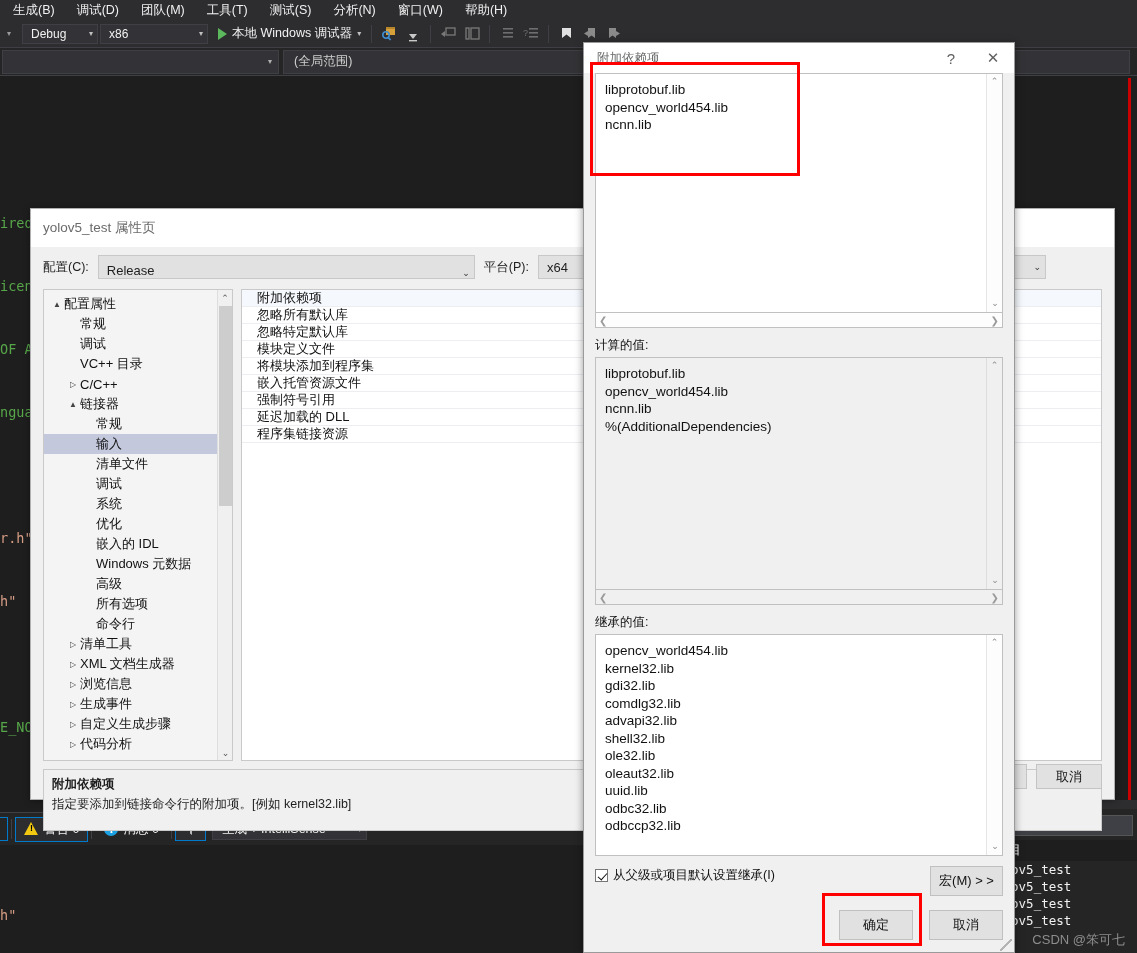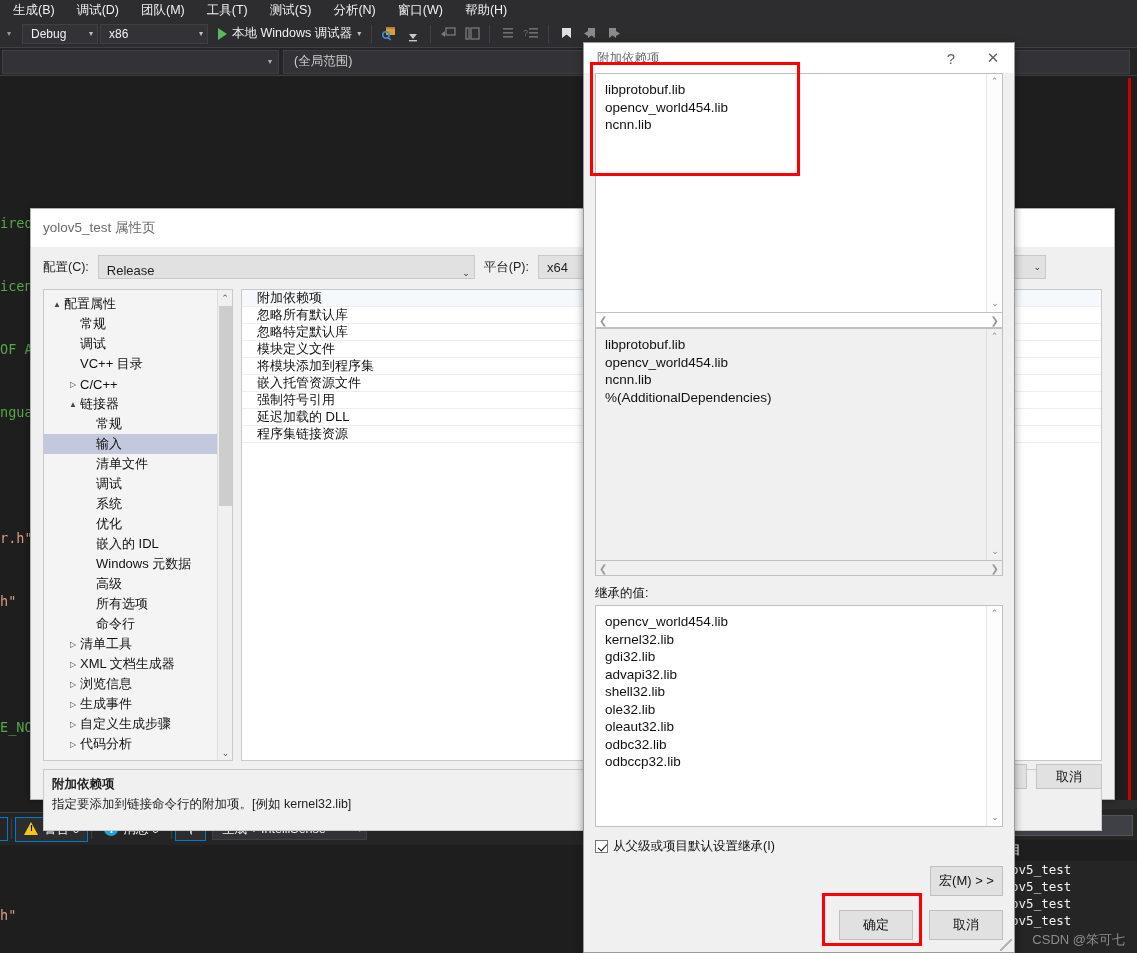--- a/index.html
+++ b/index.html
@@ -565,20 +565,21 @@
         <div class="ad-sb">
           <div class="up">⌃</div>
           <div class="dn" style="position:absolute;bottom:0;width:16px;">⌄</div>
         </div>
       </div>
       <div class="ad-hsb">
         <span>❮</span>
         <span>❯</span>
       </div>
 
+      <div class="ad-lbl">计算的值:</div>
       <div class="ad-ro" style="height:233px;">
         <div style="white-space:pre-wrap;">libprotobuf.lib
 opencv_world454.lib
 ncnn.lib
 %(AdditionalDependencies)</div>
         <div class="ad-sb" style="background:#f0f0f0;border-left:1px solid #ddd;">
           <div class="up">⌃</div>
           <div class="dn" style="position:absolute;bottom:0;width:16px;">⌄</div>
         </div>
       </div>
@@ -586,24 +587,26 @@
         <span>❮</span>
         <span>❯</span>
       </div>
 
       <div class="ad-lbl">继承的值:</div>
       <div class="ad-ro" style="height:222px;background:#fff;">
         <div id="inherited-list">
             <div>opencv_world454.lib</div>
             <div>kernel32.lib</div>
             <div>gdi32.lib</div>
+            <div>comdlg32.lib</div>
             <div>advapi32.lib</div>
             <div>shell32.lib</div>
             <div>ole32.lib</div>
             <div>oleaut32.lib</div>
+            <div>uuid.lib</div>
             <div>odbc32.lib</div>
             <div>odbccp32.lib</div>
           </div>
         <div class="ad-sb">
           <div class="up">⌃</div>
           <div class="dn" style="position:absolute;bottom:0;width:16px;">⌄</div>
         </div>
       </div>
 
       <div class="ad-check" style="margin-top:11px;">

